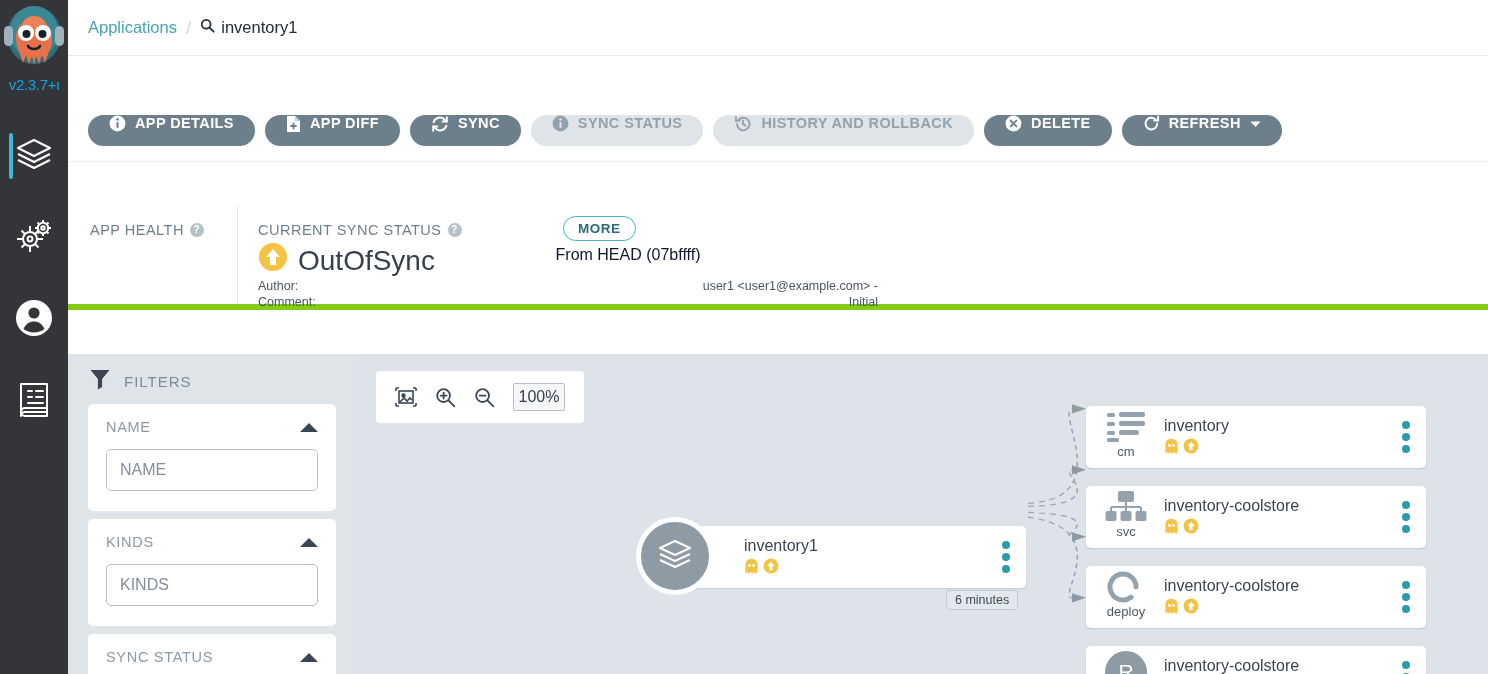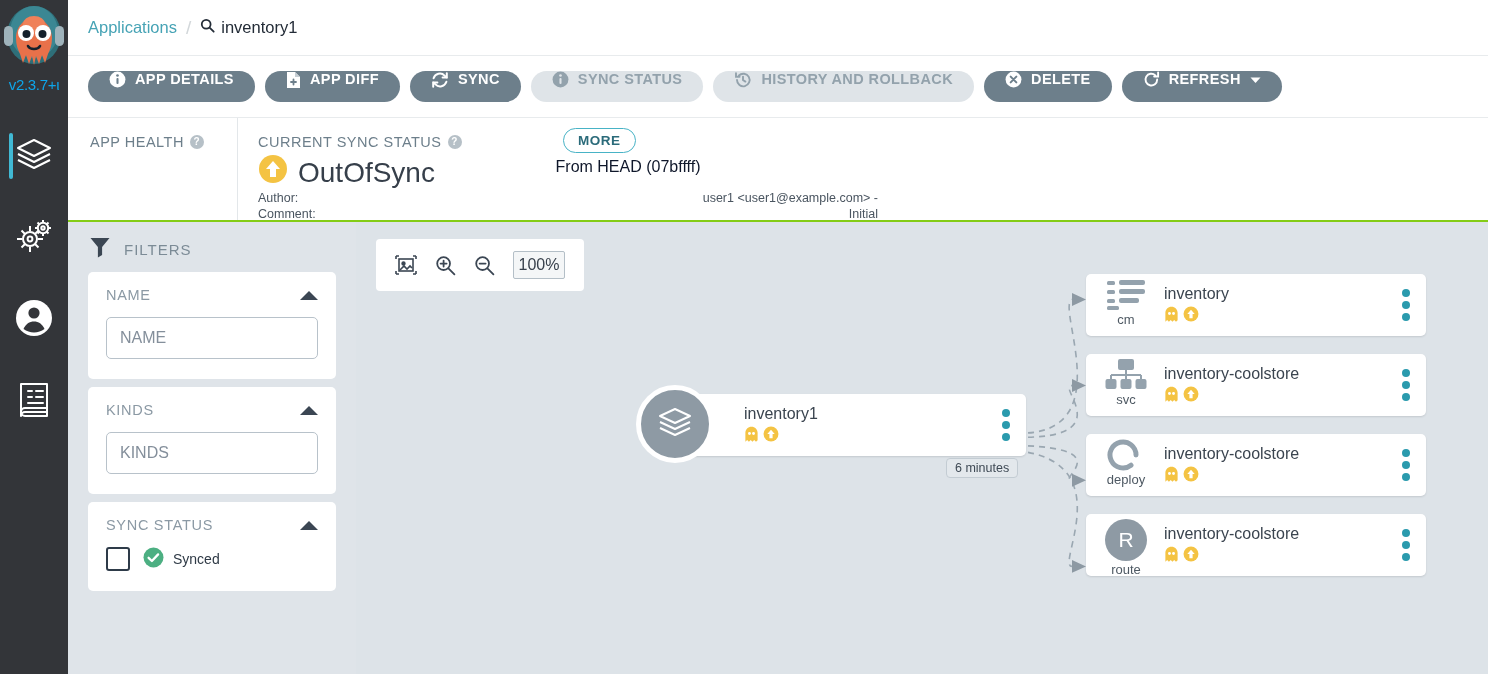--- a/index.html
+++ b/index.html
@@ -26,21 +26,21 @@
   .nav-item {
     height: 82px; width: 68px; display: flex;
     align-items: center; justify-content: center; position: relative;
   }
   .nav-item.active::before {
     content: ""; position: absolute; left: 9px; top: 18px;
     width: 4px; height: 46px; background: #41b9d4; border-radius: 2px;
   }
 
   
-  .main { flex: 1; display: flex; flex-direction: column; min-width: 0; }
+  .main { flex: 1; display: flex; flex-direction: column; min-width: 0; gap: 44px; }
 
   
   .crumbbar {
     height: 56px; flex: 0 0 56px; background: #fff;
     display: flex; align-items: center; padding-left: 20px;
     border-bottom: 1px solid #e8ebed;
   }
   .crumb-link { color: #46a3b5; font-size: 16.5px; }
   .crumb-sep { color: #d2d7da; margin: 0 9px; font-size: 19px; }
   .crumb-cur {
@@ -61,21 +61,21 @@
     letter-spacing: 0.4px; cursor: pointer;
     font-family: "Liberation Sans", sans-serif;
   }
   .tbtn.on { background: #6d7f8b; color: #fff; }
   .tbtn.off { background: #dfe4e8; color: #93a2ac; cursor: default; }
   .tbtn svg { flex: 0 0 auto; }
 
   
   .status {
     flex: 0 0 104px; background: #fff; display: flex;
-    border-bottom: 2px solid #84cc16;
+    border-bottom: 6px solid #84cc16;
   }
   .st-health {
     width: 170px; flex: 0 0 170px; padding: 16px 0 0 22px;
     border-right: 1px solid #e3e7ea;
   }
   .st-sync { flex: 1; padding: 16px 0 0 20px; position: relative; }
   .st-label {
     font-size: 14.5px; color: #6d7f8b; letter-spacing: 0.5px;
     display: flex; align-items: center; gap: 6px;
   }

